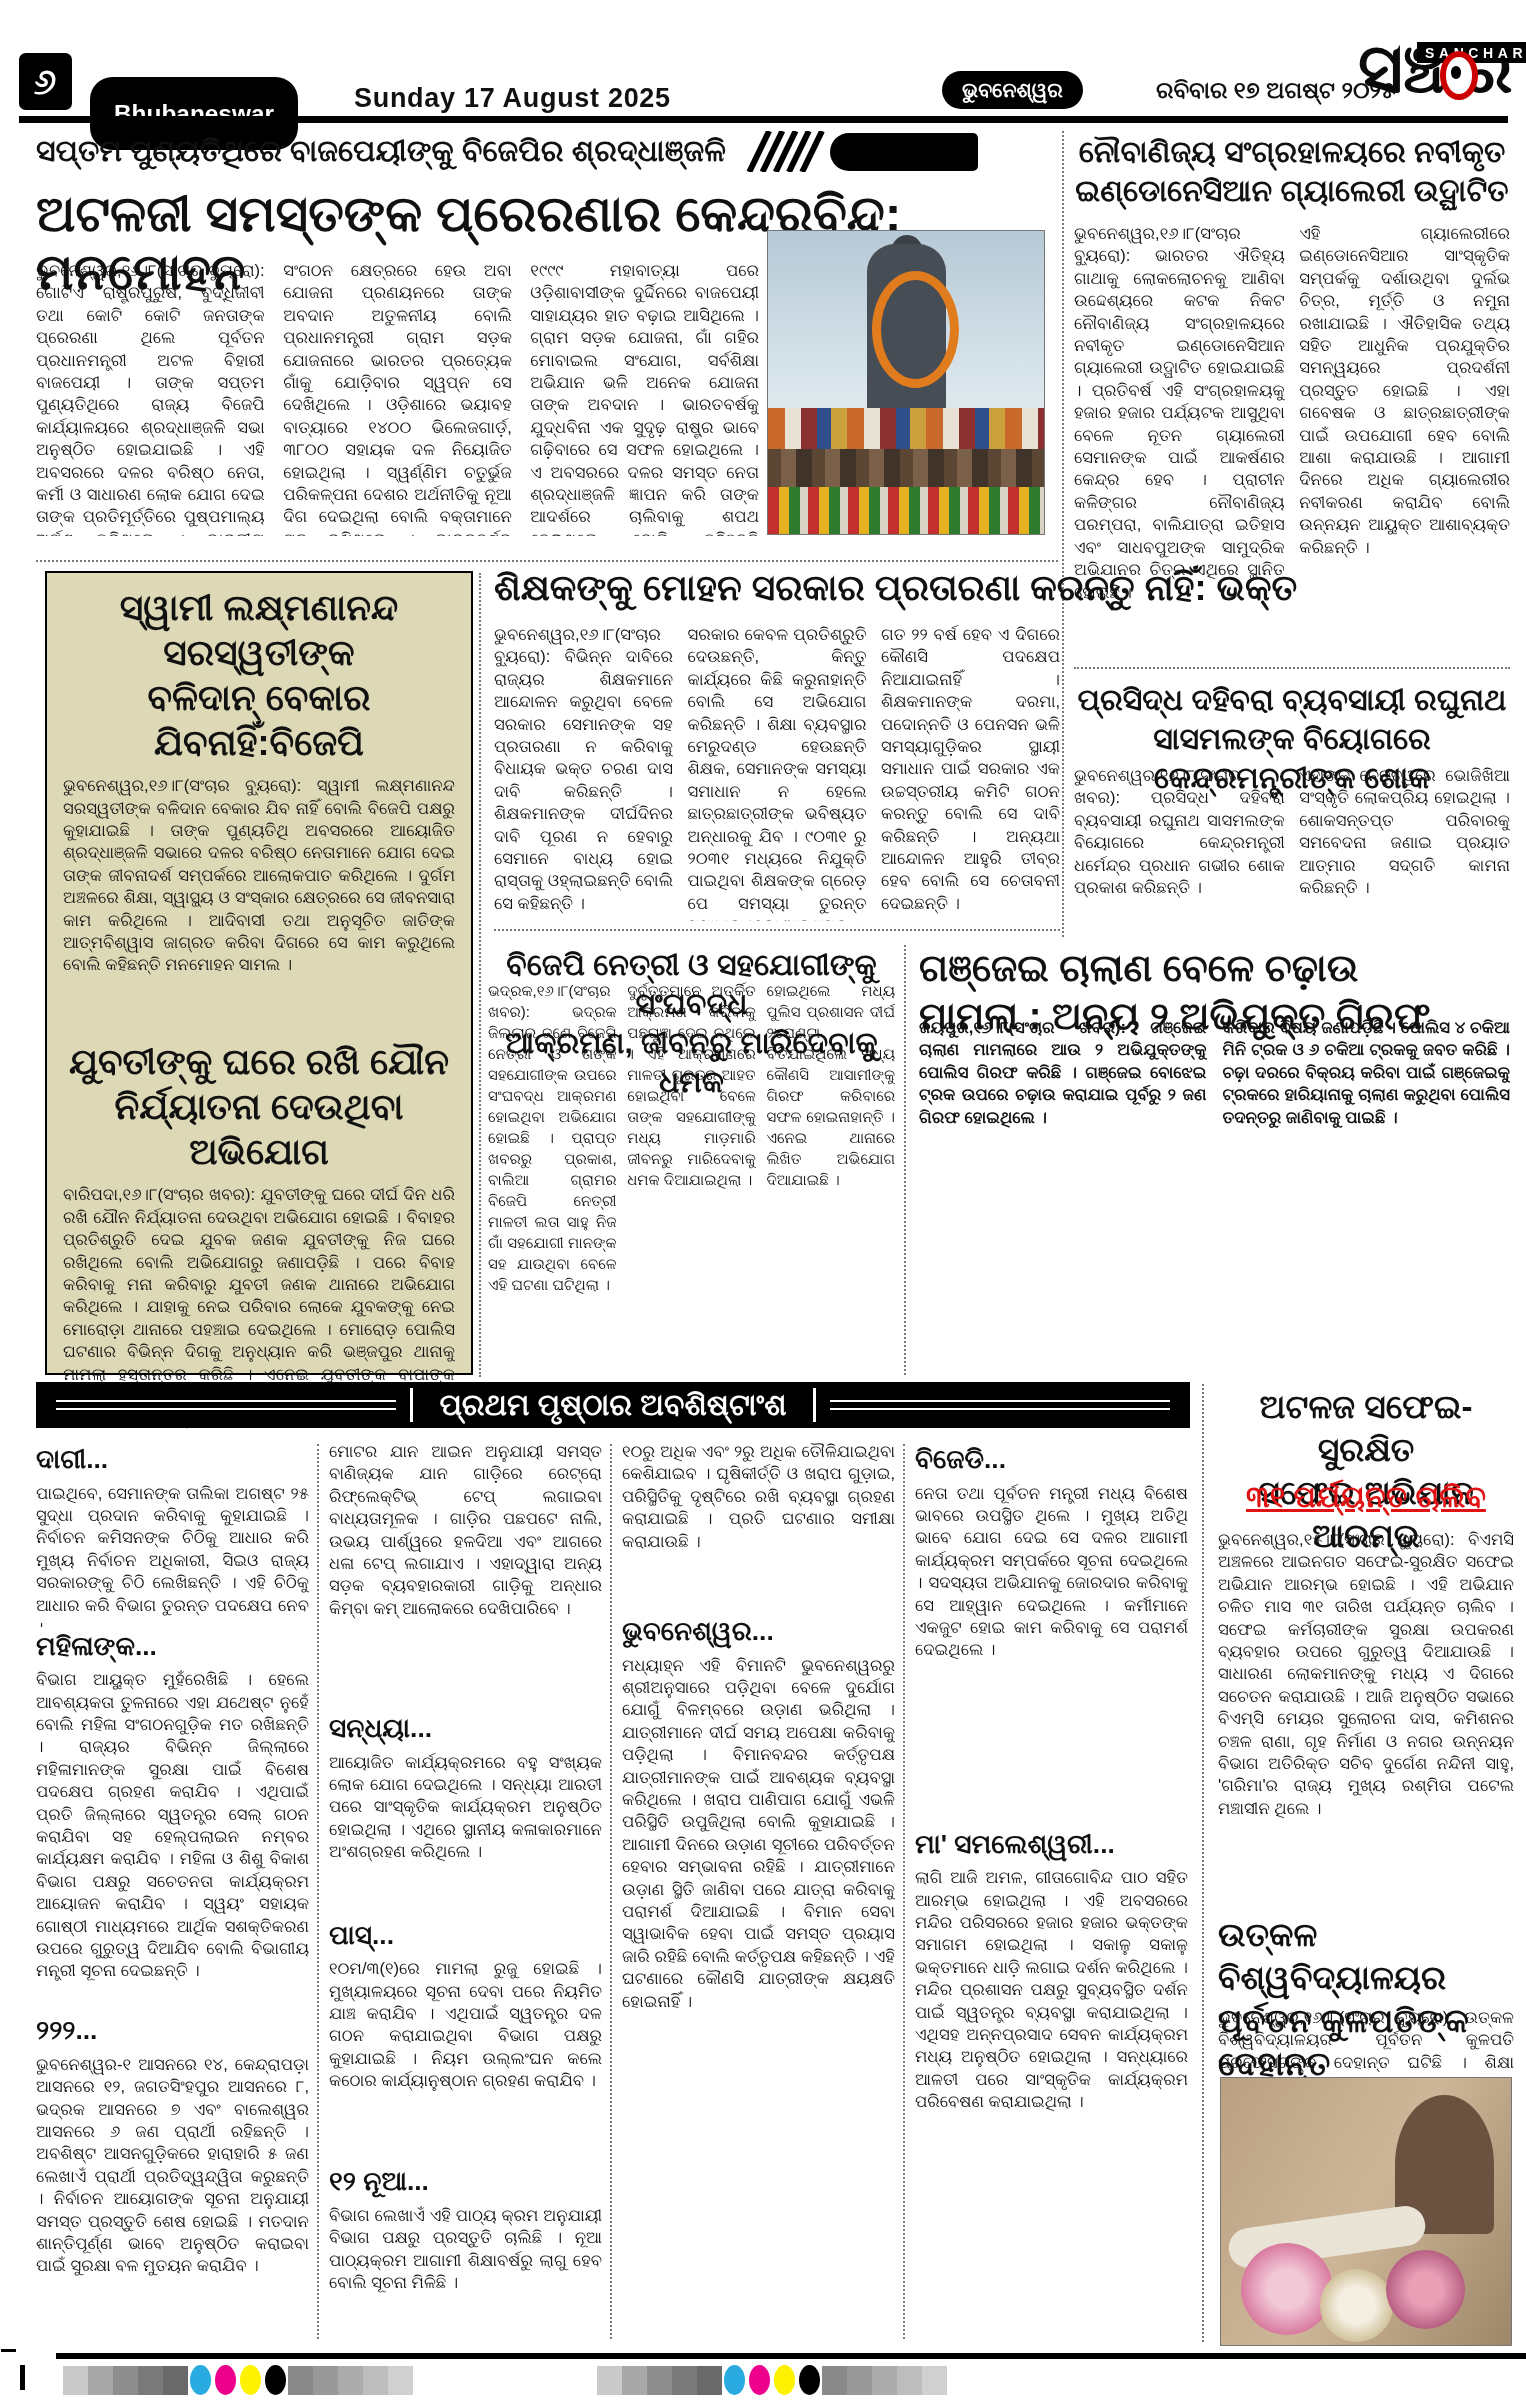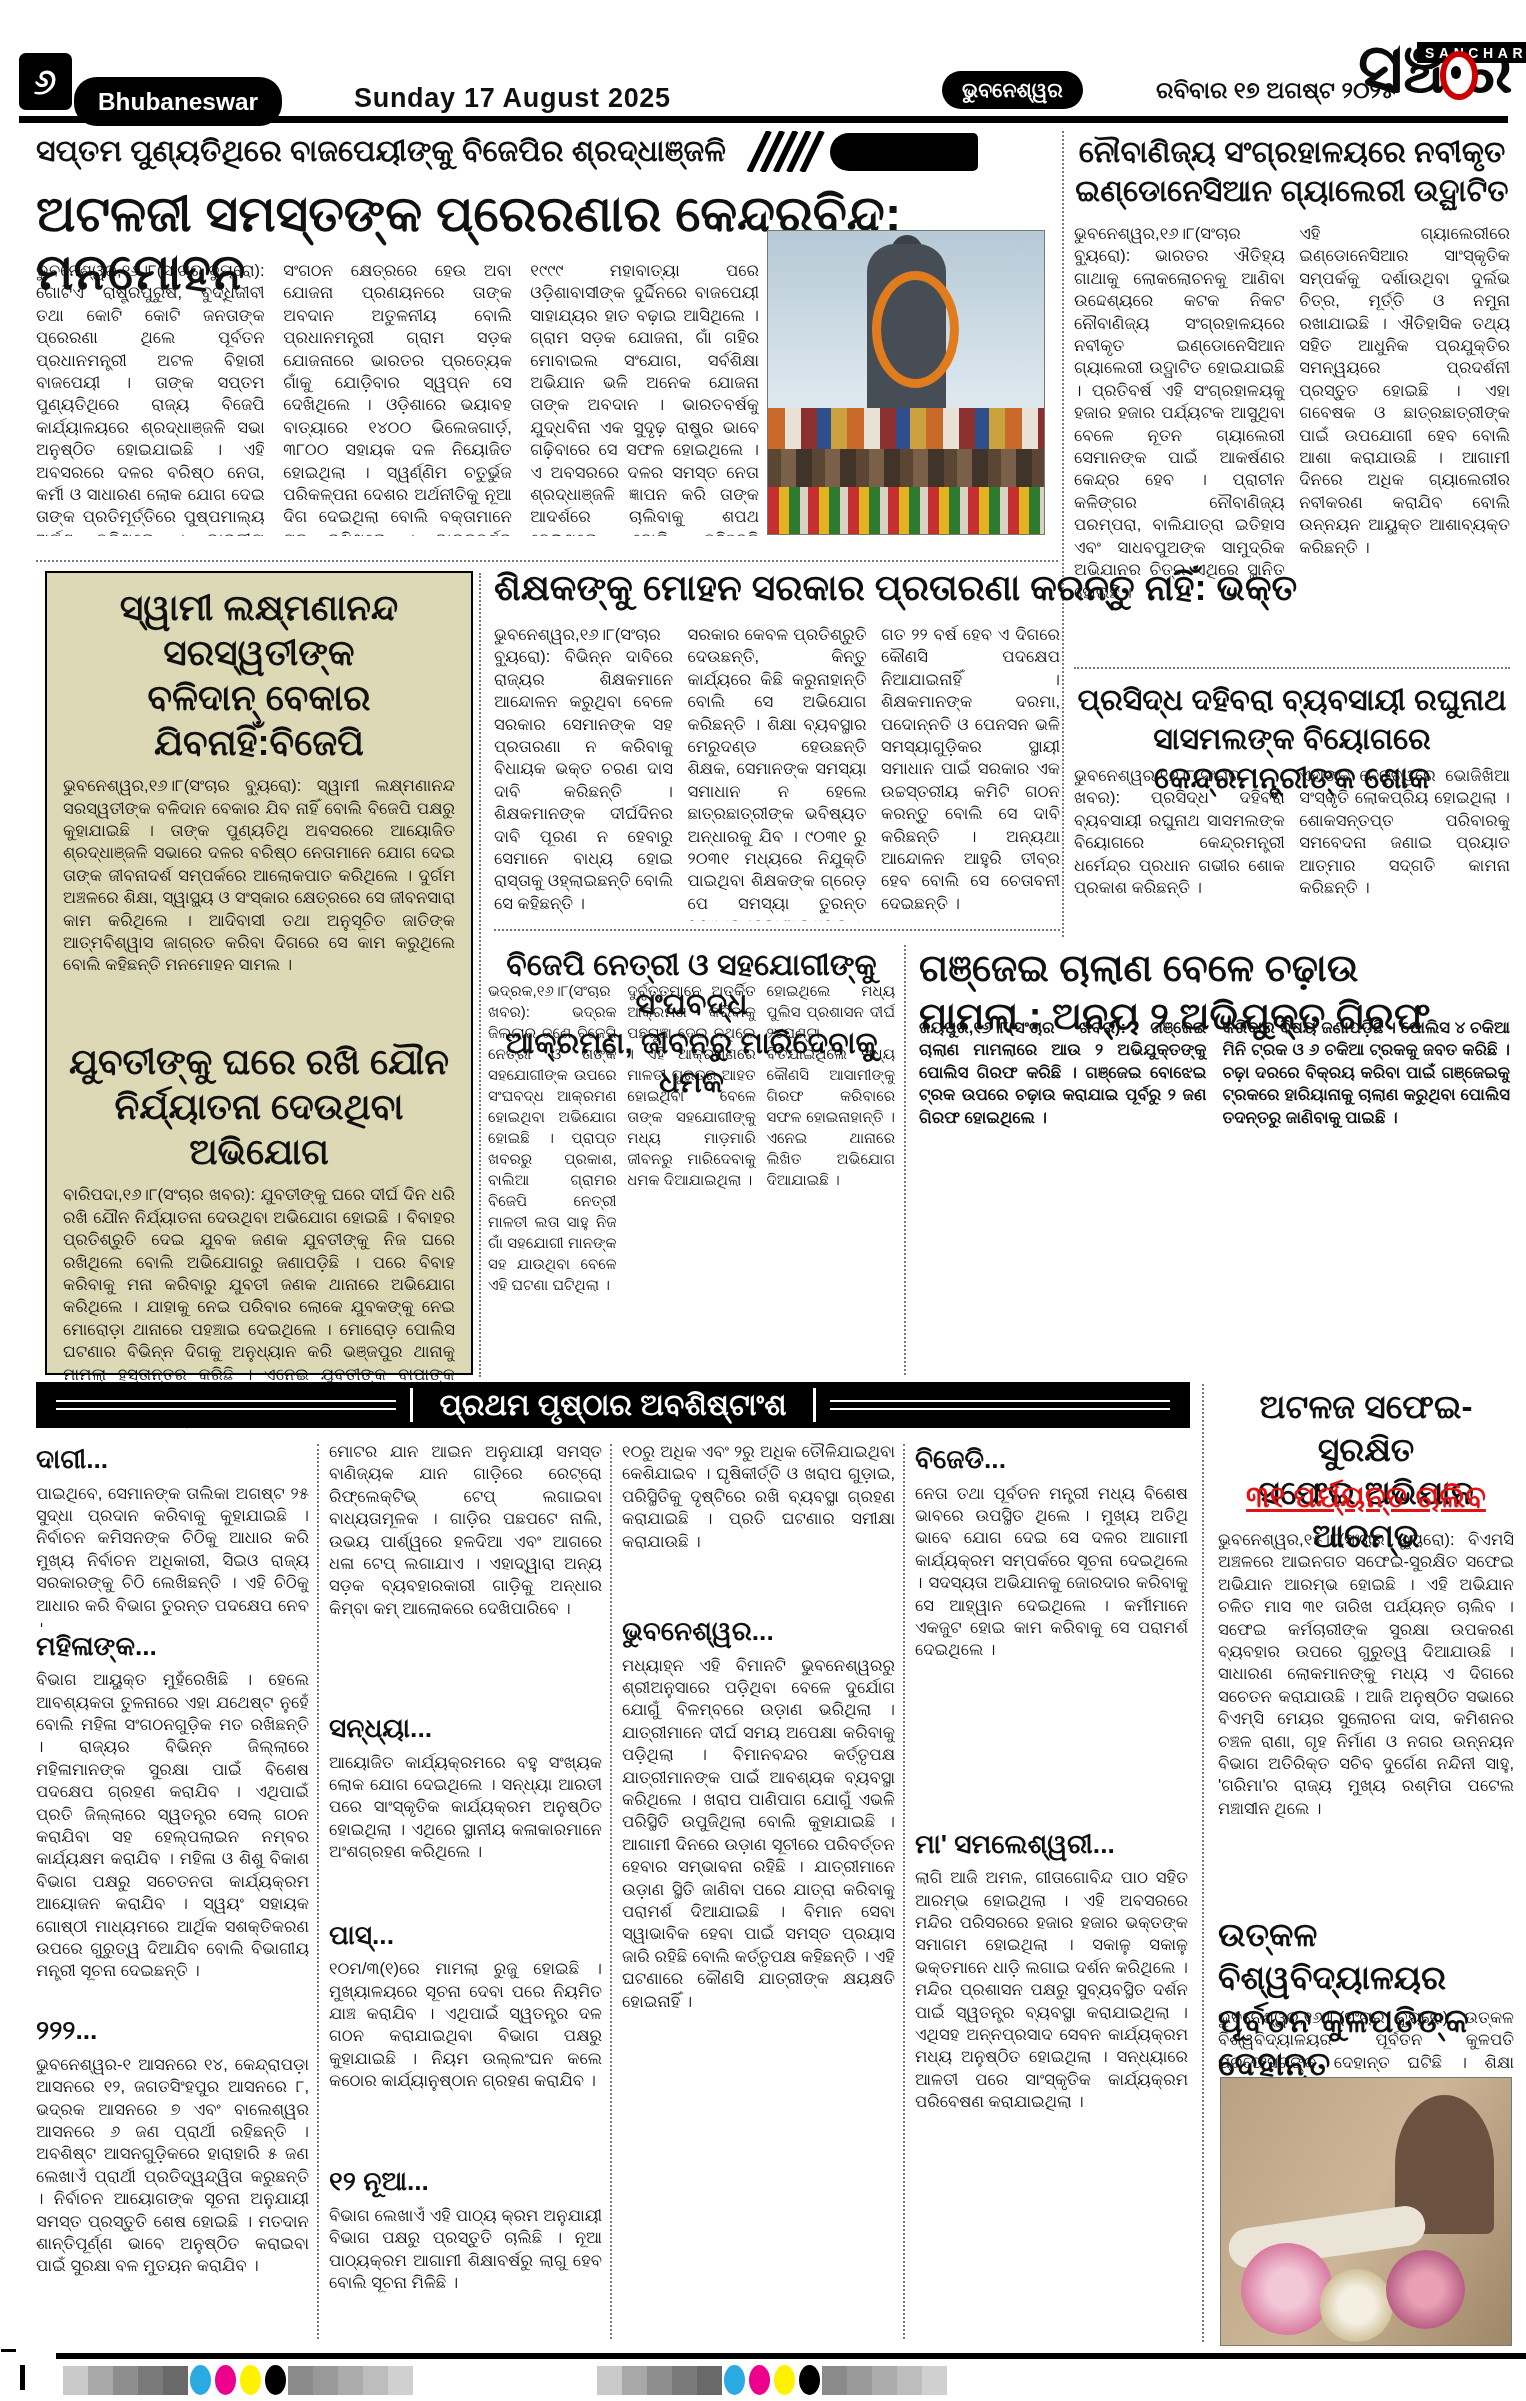--- a/index.html
+++ b/index.html
@@ -3,21 +3,21 @@
 <meta charset="utf-8">
 <style>
   html,body{margin:0;padding:0;background:#ffffff;}
   .page{position:relative;width:1526px;height:2401px;background:#fff;overflow:hidden;
         font-family:"Liberation Sans","DejaVu Sans",sans-serif;color:#111;}
   .abs{position:absolute;}
   
   .page-badge{left:18.5px;top:53px;width:53px;height:57px;background:#000;border-radius:6.6px;
               color:#fff;font-size:36px;font-weight:bold;display:flex;align-items:center;justify-content:center;}
   .pill{background:#000;color:#fff;font-weight:bold;border-radius:22.4px;display:flex;align-items:center;justify-content:center;}
-  .pill-en{left:74px;top:77px;height:41px;padding:4px 24px;font-size:24.4px;}
+  .pill-en{left:90px;top:77px;height:41px;padding:16px 24px;font-size:24.4px;}
   .date-en{left:354px;top:83px;font-size:27px;font-weight:bold;letter-spacing:0.7px;}
   .pill-od{left:942px;top:71px;height:38px;padding:0 20px;font-size:20.5px;}
   .date-od{left:1156px;top:77px;font-size:23px;font-weight:bold;}
   .masthead{left:1358px;top:34px;font-size:69px;font-weight:bold;color:#0a0a0a;line-height:1;}
   .masthead-latin{left:1417px;top:42px;background:#000;color:#fff;font-size:14px;font-weight:bold;
                   letter-spacing:4.6px;padding:2.6px 8px;}
   .red-ring{left:1440px;top:51px;width:26.4px;height:37px;border:6px solid #cc0000;border-radius:50%;background:#fff;}
   .red-ring .dot{position:absolute;left:4.6px;top:8.6px;width:10.6px;height:13.2px;border-radius:50%;background:#000;}
   .top-rule{left:18.5px;top:116px;width:1489px;height:6.6px;background:#000;}
   

